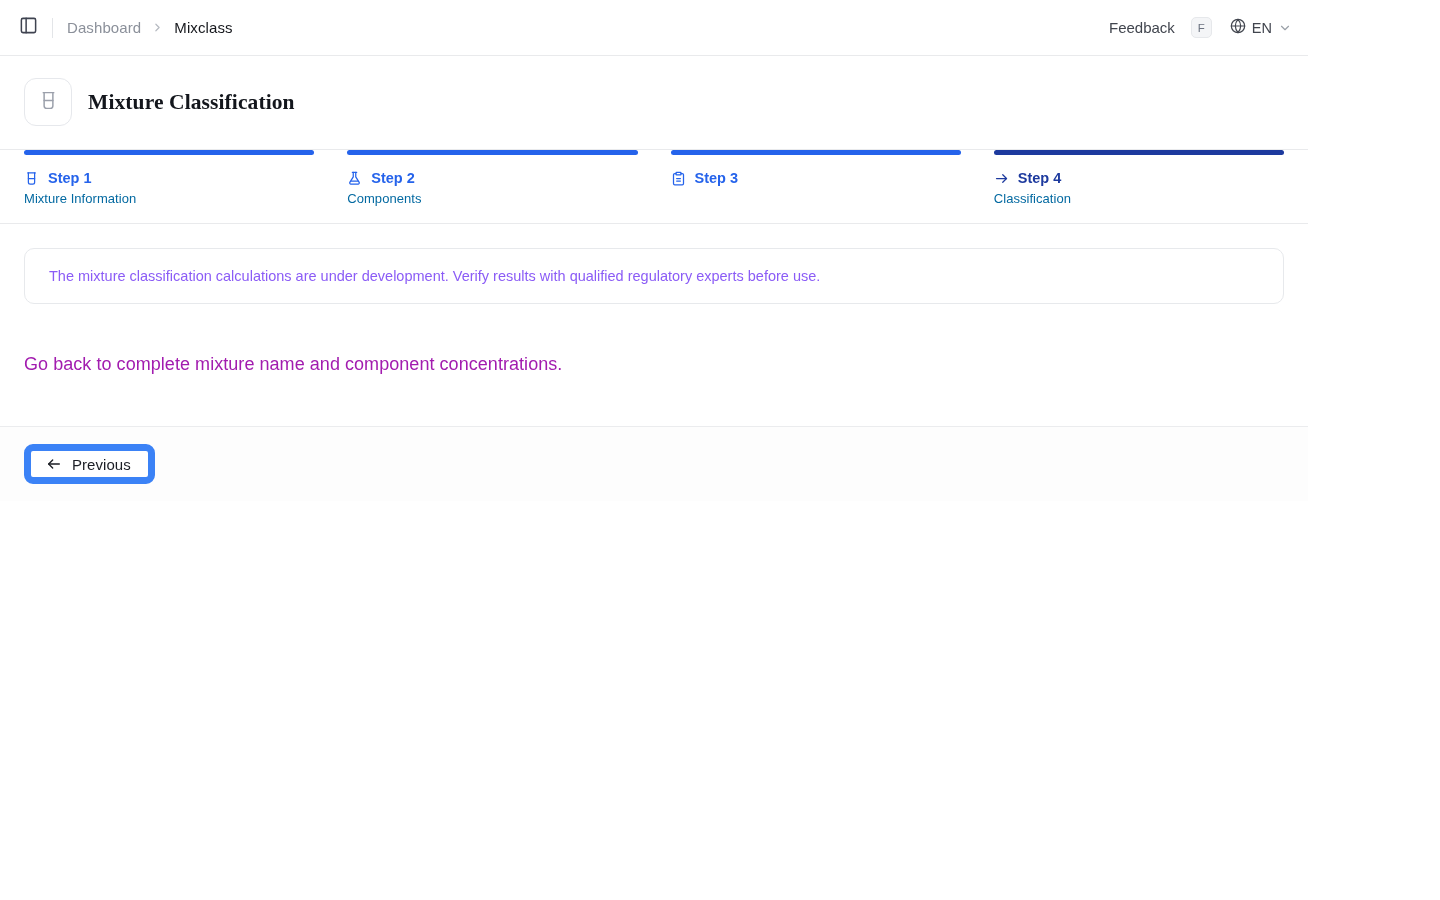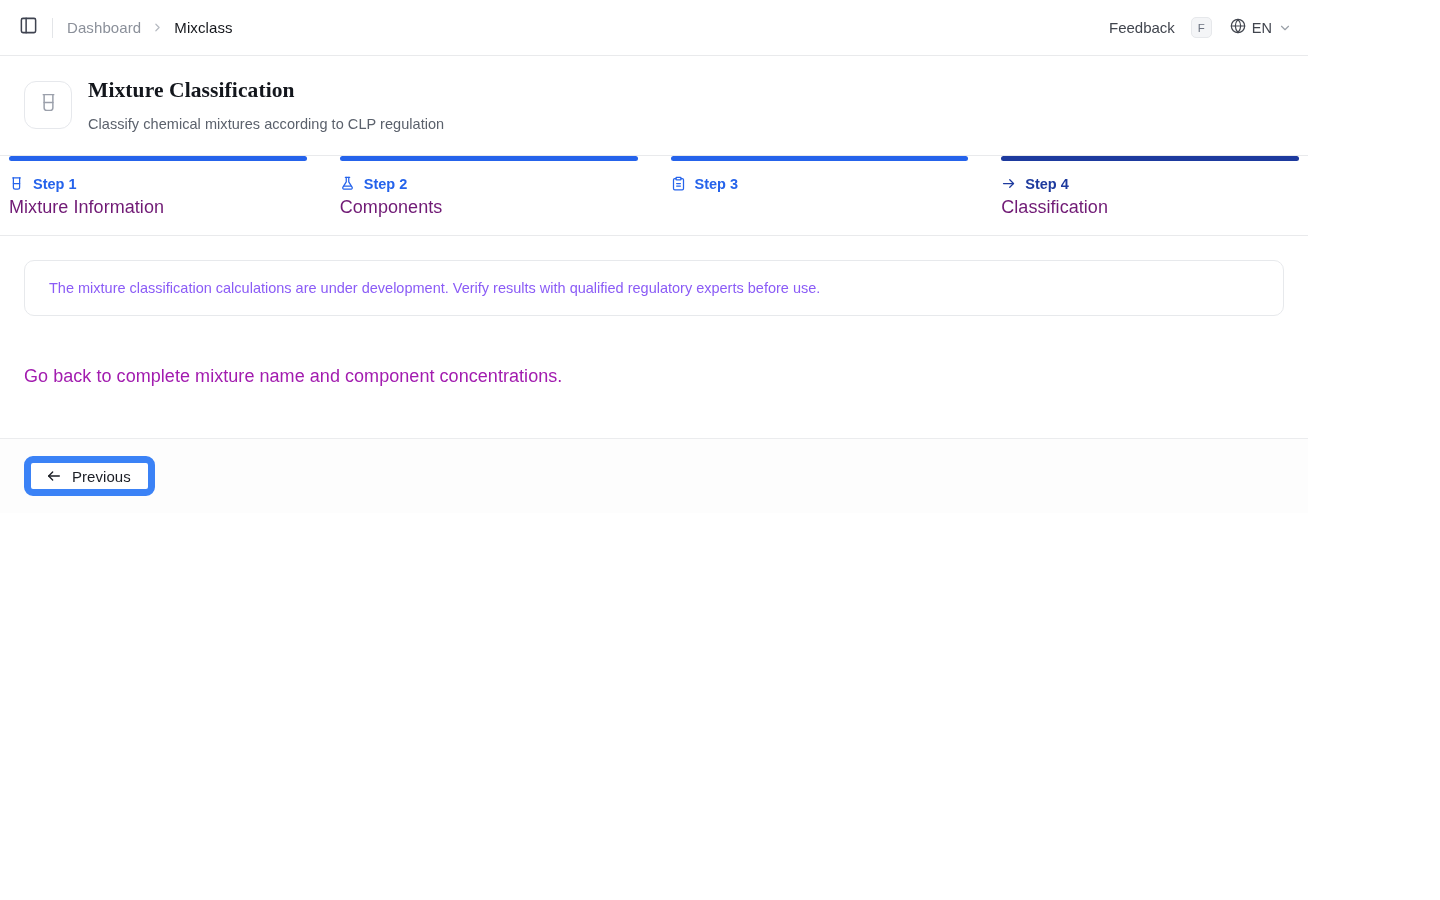--- a/index.html
+++ b/index.html
@@ -87,41 +87,41 @@
   .page-sub {
     font-size: 14.5px;
     color: #5b616c;
     letter-spacing: .05px;
   }
 
   
   .stepper {
     display: flex;
     gap: 33px;
-    padding: 0 9px;
+    padding: 0 24px;
     border-bottom: 1px solid #e9eaec;
     background: #ffffff;
   }
   .step { flex: 1; padding-bottom: 17px; }
   .step-bar {
     height: 5px; border-radius: 3px; margin-bottom: 15px;
     background: #2563eb;
   }
   .step.is-active .step-bar { background: #1d3a9e; }
   .step-head {
     display: flex; align-items: center; gap: 9px;
     font-size: 14.5px; font-weight: 600;
     color: #2563eb;
     margin-bottom: 5px;
   }
   .step.is-active .step-head { color: #1d3a9e; }
   .step-head .icon { display: flex; align-items: center; }
   .step-name {
-    font-size: 18px;
-    color: #701a75;
+    font-size: 13px;
+    color: #0369a1;
     letter-spacing: .05px;
   }
 
   
   .content { padding: 24px 24px 0 24px; background: #ffffff; }
   .alert {
     border: 1px solid #e7e9ec;
     border-radius: 10px;
     padding: 17px 24px;
     font-size: 14.5px;
@@ -218,21 +218,20 @@
       <span>
         <svg width="21" height="21" viewBox="0 0 24 24" fill="none" stroke="currentColor" stroke-width="1.7" stroke-linecap="round" stroke-linejoin="round">
           <path d="M6 3h12"></path>
           <path d="M7 3v15a3 3 0 0 0 3 3h4a3 3 0 0 0 3-3V3"></path>
           <path d="M7 12h10"></path>
         </svg>
       </span>
     </div>
     <div class="title-texts">
       <div class="page-title">Mixture Classification</div>
-      <div class="page-sub">Classify chemical mixtures according to CLP regulation</div>
     </div>
   </div>
 
   <div class="stepper">
 
     <div class="step">
       <div class="step-bar"></div>
       <div class="step-head">
         <span class="icon">
           <svg width="15" height="15" viewBox="0 0 24 24" fill="none" stroke="currentColor" stroke-width="2" stroke-linecap="round" stroke-linejoin="round">

